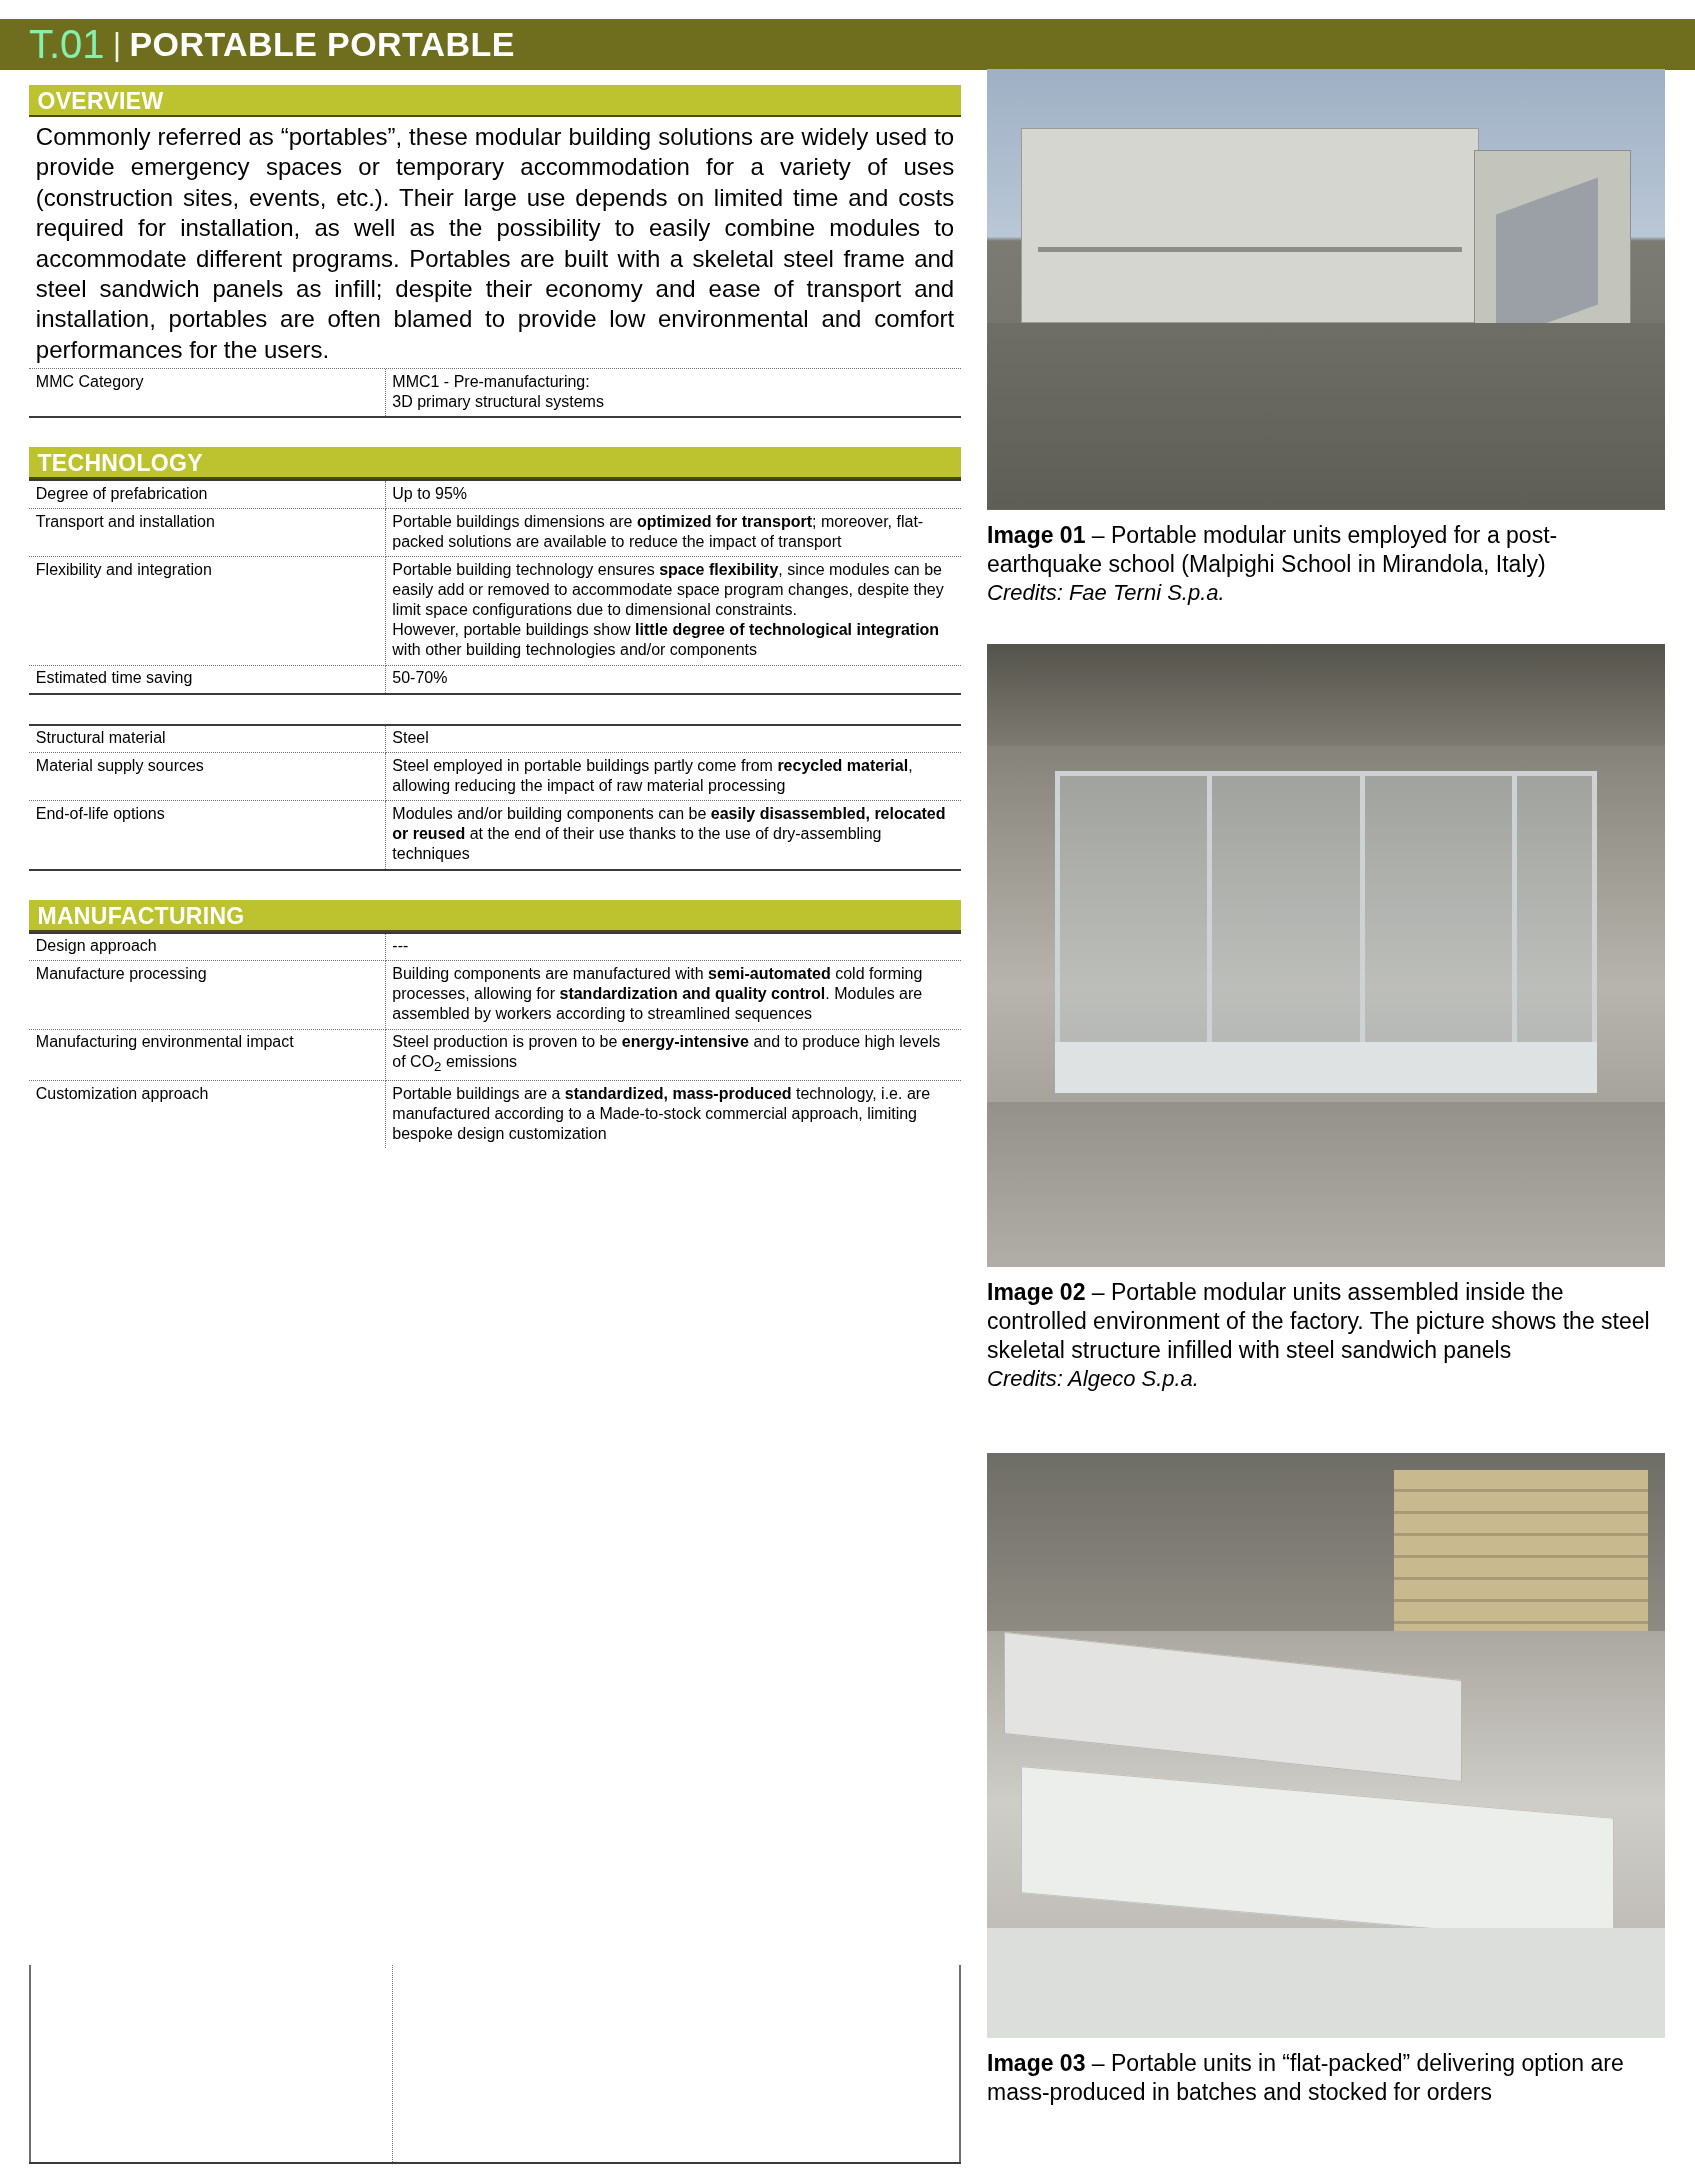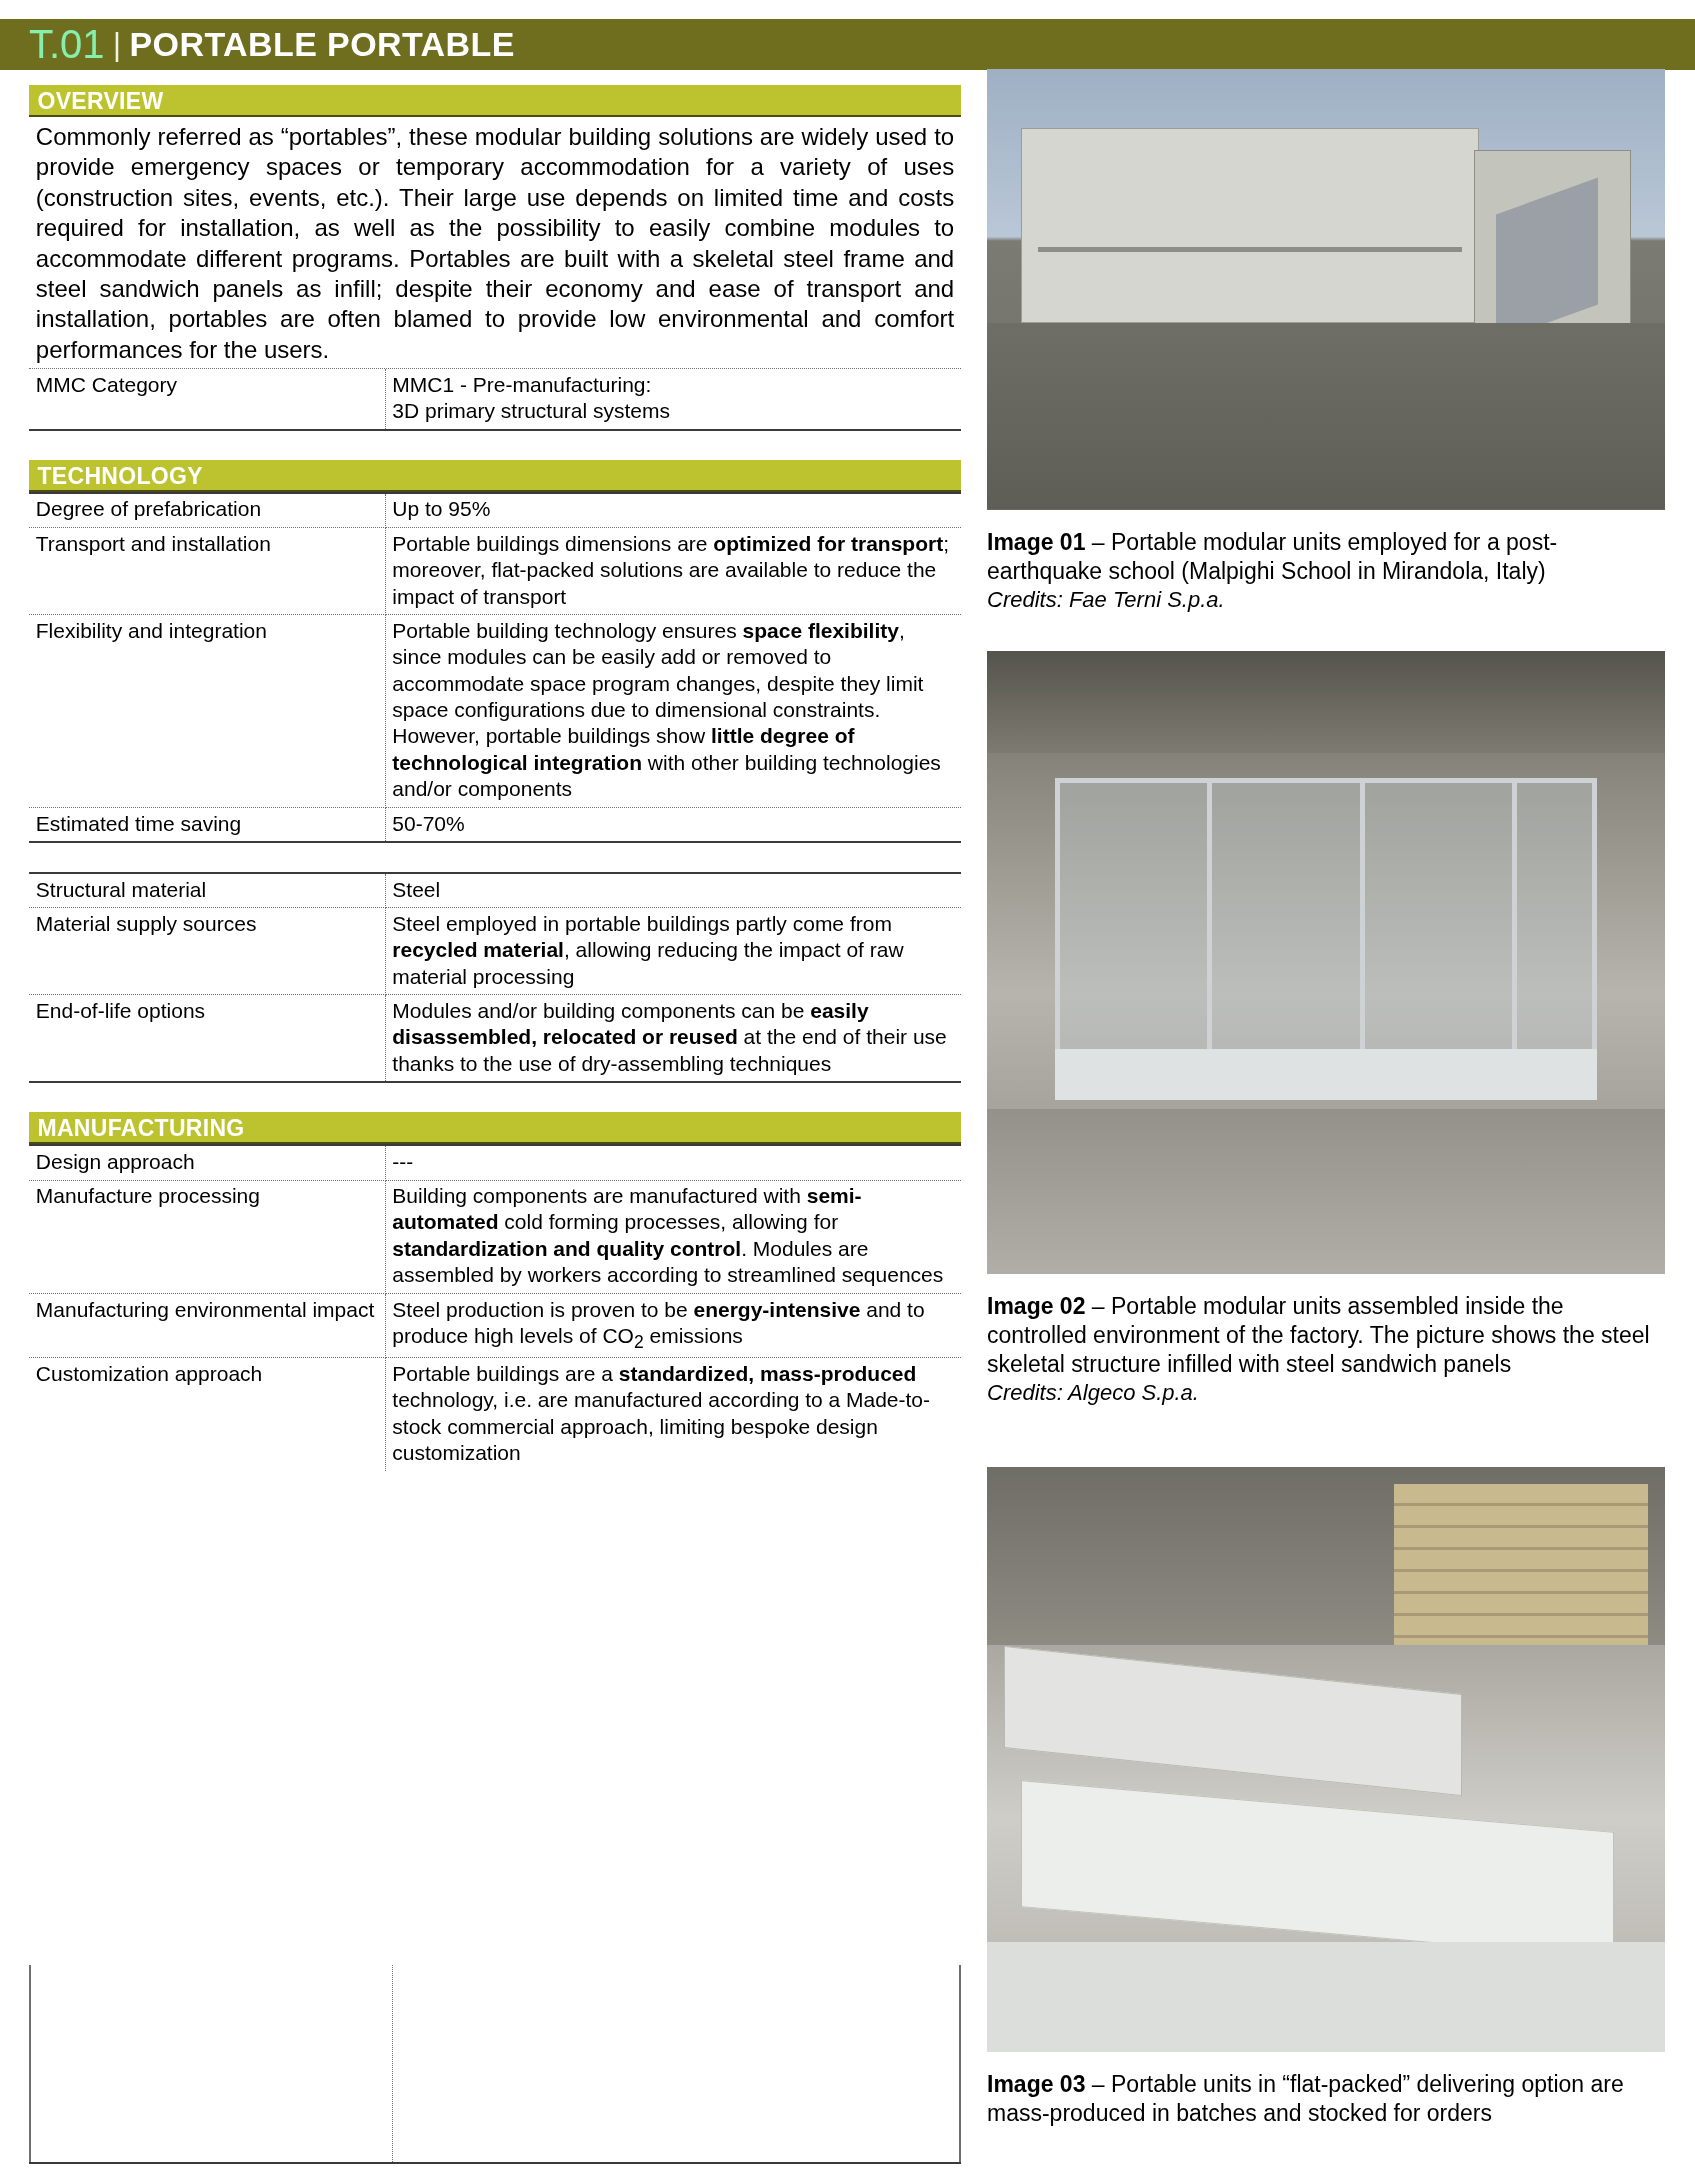--- a/index.html
+++ b/index.html
@@ -78,21 +78,21 @@
 
   
   table.spec {
     width: 932px;
     border-collapse: collapse;
     table-layout: fixed;
   }
   table.spec td {
     vertical-align: top;
     padding: 2.5px 6.8px 4.2px 6.8px;
-    font-size: 21px;
+    font-size: 16px;
     line-height: 1.26;
     margin-left: 44px;
   }
   td.k {
     width: 356px;
     border-right: 1.7px dotted #6f6f6f;
     vertical-align: middle;
   }
   td.v { width: 576px; }
   tr.rowline > td {
@@ -117,21 +117,21 @@
   
   .fig { margin: 0; }
   .fig-img {
     width: 678px;
     display: block;
     border: 0;
   }
   .fig-cap {
     font-size: 23px;
     line-height: 1.26;
-    padding-top: 18px;
+    padding-top: 11px;
   }
   .fig-cap b { font-weight: bold; }
   .credits {
     font-style: italic;
     font-size: 22px;
     display: block;
   }
   .fig-gap-1 { height: 37px; }
   .fig-gap-2 { height: 61px; }
 

